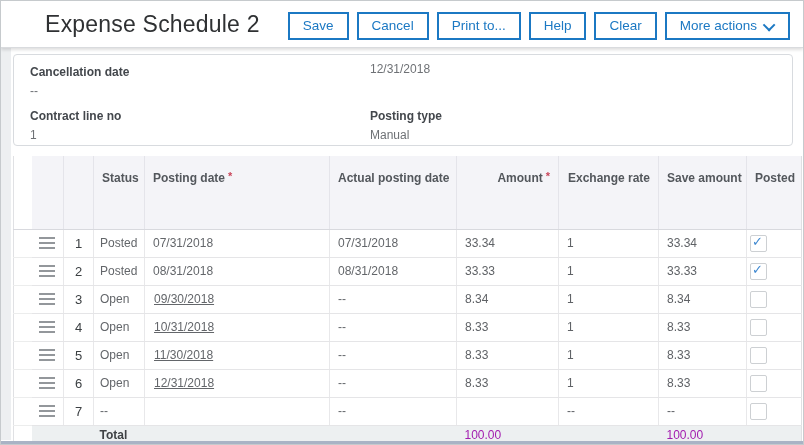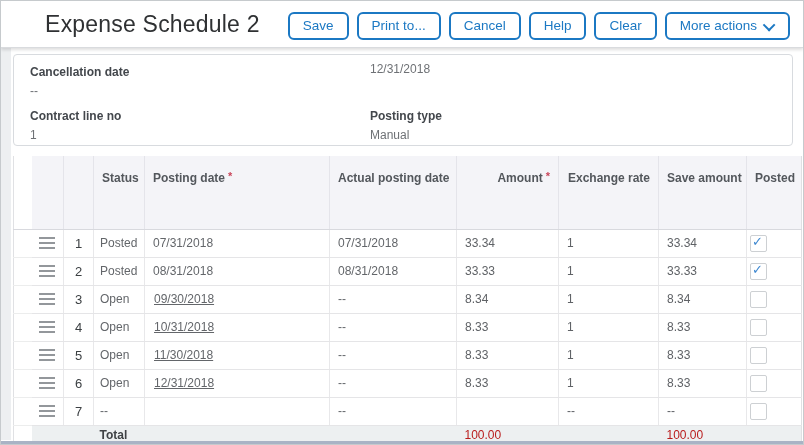--- a/index.html
+++ b/index.html
@@ -6,21 +6,21 @@
   body{width:804px;height:445px;font-family:"Liberation Sans","DejaVu Sans",sans-serif;}
   .viewport{position:relative;box-sizing:border-box;width:804px;height:445px;
     border:1px solid #c6cacd;background:#fff;overflow:hidden;}
   
   .topbar{position:relative;z-index:3;display:flex;align-items:center;height:46px;
     padding:0 13px 0 16px;background:#fff;border-bottom:1px solid #d9dbde;
     box-shadow:0 2px 3px rgba(0,0,0,.13);}
   .topbar h1{flex:1;margin:0;font-size:23px;font-weight:400;color:#2f3133;letter-spacing:.2px;white-space:nowrap;text-align:center;}
   .actions{display:flex;gap:8px;align-items:center;margin-top:4px;}
   .btn{display:flex;align-items:center;gap:9px;background:#fff;border:2px solid #1b78c3;
-    color:#1b78c3;border-radius:6px;padding:3px 13px;font-size:13.5px;line-height:18px;
+    color:#1b78c3;border-radius:0;padding:3px 13px;font-size:13.5px;line-height:18px;
     font-family:inherit;cursor:pointer;white-space:nowrap;}
   .chev{display:inline-block;width:7px;height:7px;border-left:2px solid #1b78c3;
     border-bottom:2px solid #1b78c3;transform:rotate(-45deg) translateY(-2px);}
   
   .gutter-strip{position:absolute;left:0;top:46px;width:10px;height:393px;background:#edeff1;}
   
   .fields-card{box-sizing:border-box;margin:6px 10px 0 12px;height:92px;background:#fff;
     border:1px solid #d8dbdf;border-radius:4px;padding:2px 16px 0 16px;
     display:grid;grid-template-columns:340px 1fr;}
   .field{padding-top:5px;}
@@ -51,41 +51,41 @@
   .hnd{width:100%;height:100%;display:flex;flex-direction:column;justify-content:center;
     align-items:center;gap:3px;cursor:grab;}
   .hnd i{display:block;width:16px;height:2px;background:#93979b;}
   
   td.cbcell{padding:0 0 0 3px;}
   .cb{position:relative;display:inline-block;width:15px;height:15px;background:#fff;
     border:1px solid #cdd0d3;border-radius:2px;vertical-align:middle;cursor:pointer;}
   .cb.on::after{content:"\2713";position:absolute;left:1px;top:-2px;font-size:13px;
     font-weight:700;color:#3e88d1;}
   
-  tfoot td{height:19px;background:#edf0f1;border-bottom:1px solid #d5d9da;color:#b91c1c;padding:0 8px;}
+  tfoot td{height:19px;background:#edf0f1;border-bottom:1px solid #d5d9da;color:#a21caf;padding:0 8px;}
   tfoot td.gutter{background:#fff;border-bottom:none;}
   tfoot td.tlabel{font-weight:700;color:#3f4245;padding:0 6px;}
   
   .bottom-strip{position:absolute;left:0;right:0;bottom:0;height:3px;background:#a9b3c5;}
 </style>
 </head>
 <body>
 
 <div class="viewport">
   <div class="topbar">
     <h1>Expense Schedule 2</h1>
     <div class="actions">
         <button class="btn">
           <span>Save</span>
         </button>
         <button class="btn">
+          <span>Cancel</span>
+        </button>
+        <button class="btn">
           <span>Print to...</span>
-        </button>
-        <button class="btn">
-          <span>Cancel</span>
         </button>
         <button class="btn">
           <span>Help</span>
         </button>
         <button class="btn">
           <span>Clear</span>
         </button>
         <button class="btn">
           <span>More actions</span>
           <span class="chev"></span>

